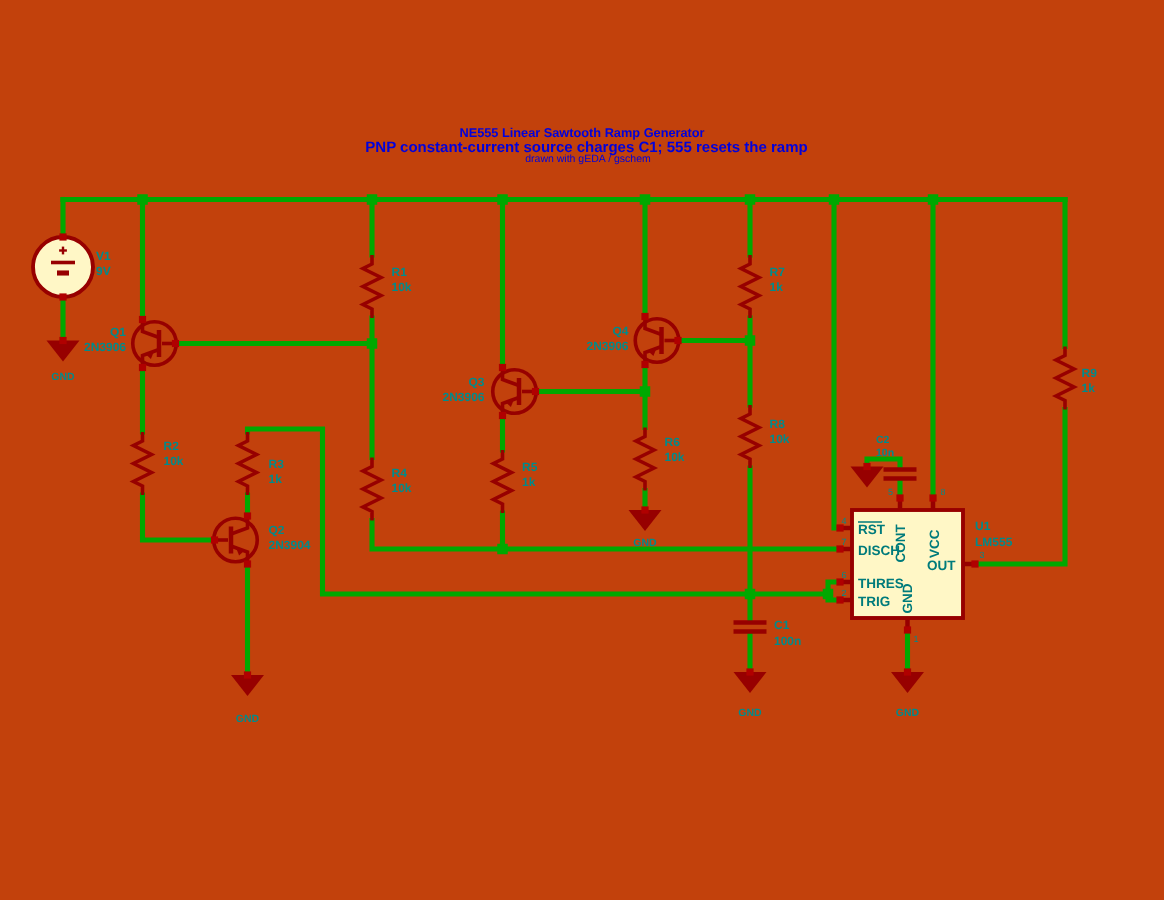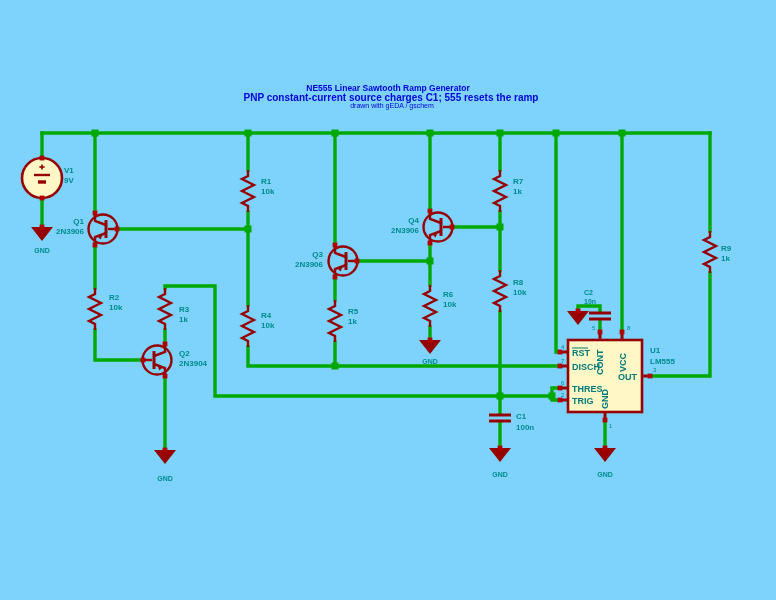--- a/index.html
+++ b/index.html
@@ -1,16 +1,16 @@
 <!DOCTYPE html>
 <html><head>
 <meta charset="utf-8">
 <style>
   html,body{margin:0;padding:0;background:#000;}
-  .stage{position:relative;width:776px;height:600px;background:#7dd3fc;overflow:hidden;}
+  .stage{position:relative;width:776px;height:600px;background:#c2410c;overflow:hidden;}
   svg{display:block;}
   .wire{stroke:#00a800;stroke-width:3.4;fill:none;stroke-linecap:square;}
   .junc{fill:#00a800;stroke:none;}
   .comp-line{stroke:#970000;stroke-width:2.4;fill:none;}
   .comp-fill{fill:#970000;stroke:none;}
   .pin-dot{fill:#b00000;stroke:none;}
   .pstub{stroke:#970000;stroke-width:3;fill:none;}
   .ic-box{fill:#fff7c6;stroke:#970000;stroke-width:2.6;}
   .vsrc-body{fill:#fff7c6;stroke:#970000;stroke-width:2.6;}
   .lbl{font:600 8px "Liberation Sans",sans-serif;fill:#008b8b;}

